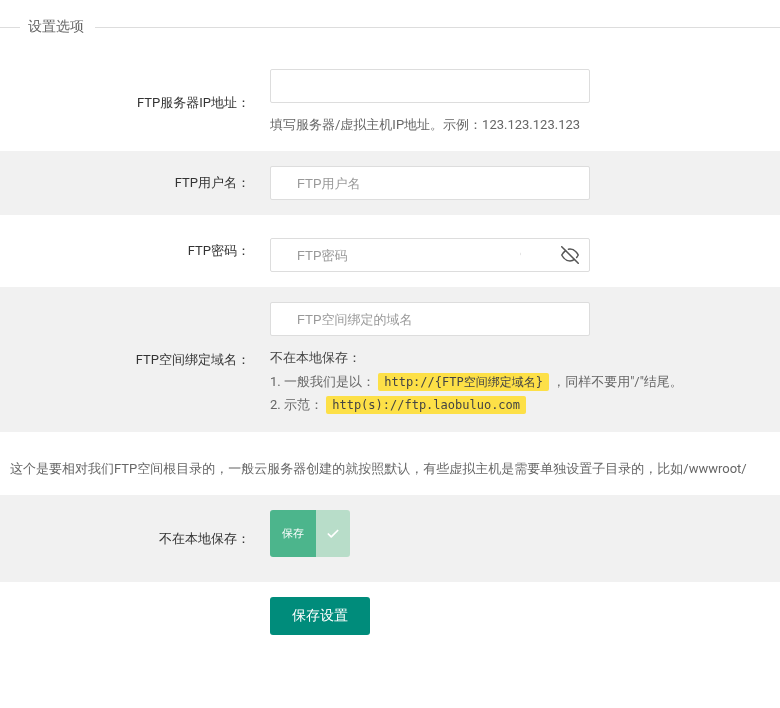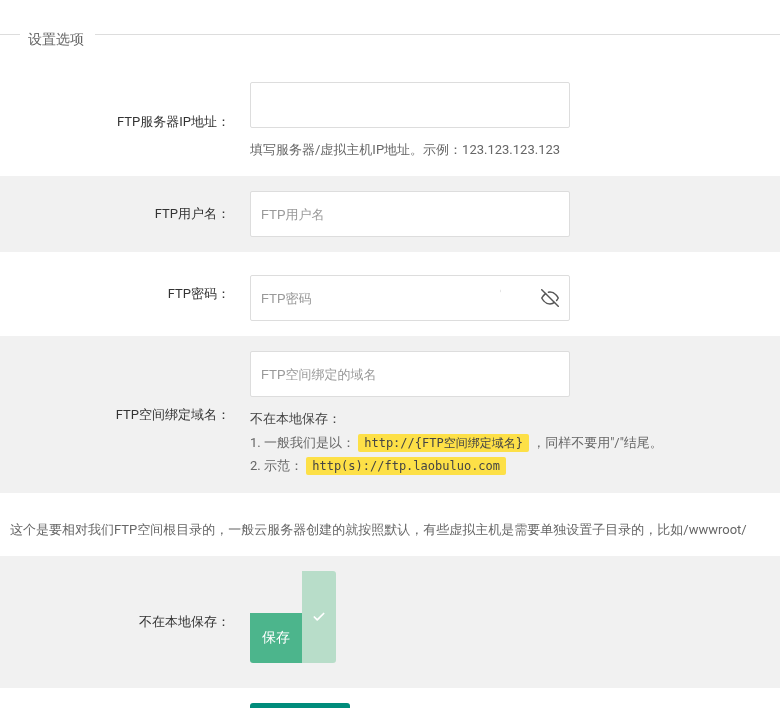--- a/index.html
+++ b/index.html
@@ -13,21 +13,21 @@
       color: #333;
       background: #fff;
     }
     .container {
       width: 780px;
       padding: 0;
     }
     .fieldset-title {
       color: #666;
       font-size: 14px;
-      padding: 31px 0 18px 28px;
+      padding: 18px 0 18px 28px;
       background: #fff;
       position: relative;
     }
     .fieldset-title::before {
       content: "";
       position: absolute;
       left: 0;
       top: 50%;
       width: 20px;
       height: 1px;
@@ -53,29 +53,30 @@
       width: 240px;
       flex-shrink: 0;
       padding: 20px 10px 20px 10px;
       text-align: right;
       color: #333;
       font-size: 13px;
       display: flex;
       align-items: center;
       justify-content: flex-end;
       align-self: stretch;
+      margin-left: 20px;
     }
     .content-cell {
       flex: 1;
       padding: 15px 20px 15px 10px;
     }
     .text-input {
       width: 320px;
-      height: 46px;
-      padding: 6px 10px;
+      height: 34px;
+      padding: 6px 26px;
       border: 1px solid #ddd;
       border-radius: 2px;
       font-size: 13px;
       color: #333;
       background: #fff;
       outline: none;
     }
     .text-input::placeholder {
       color: #999;
     }
@@ -121,24 +122,23 @@
     .toggle-save {
       display: inline-flex;
       border-radius: 3px;
       overflow: hidden;
       margin-bottom: 10px;
     }
     .toggle-save-label {
       background: #4cb58c;
       color: #fff;
       padding: 16px 12px;
-      font-size: 14px;
-      display: flex;
-      align-items: center;
-      margin-top: 42px;
+      font-size: 11px;
+      display: flex;
+      align-items: center;
     }
     .toggle-save-check {
       background: #b8ddc9;
       color: #fff;
       padding: 6px 10px;
       display: flex;
       align-items: center;
       justify-content: center;
     }
     .submit-btn {

